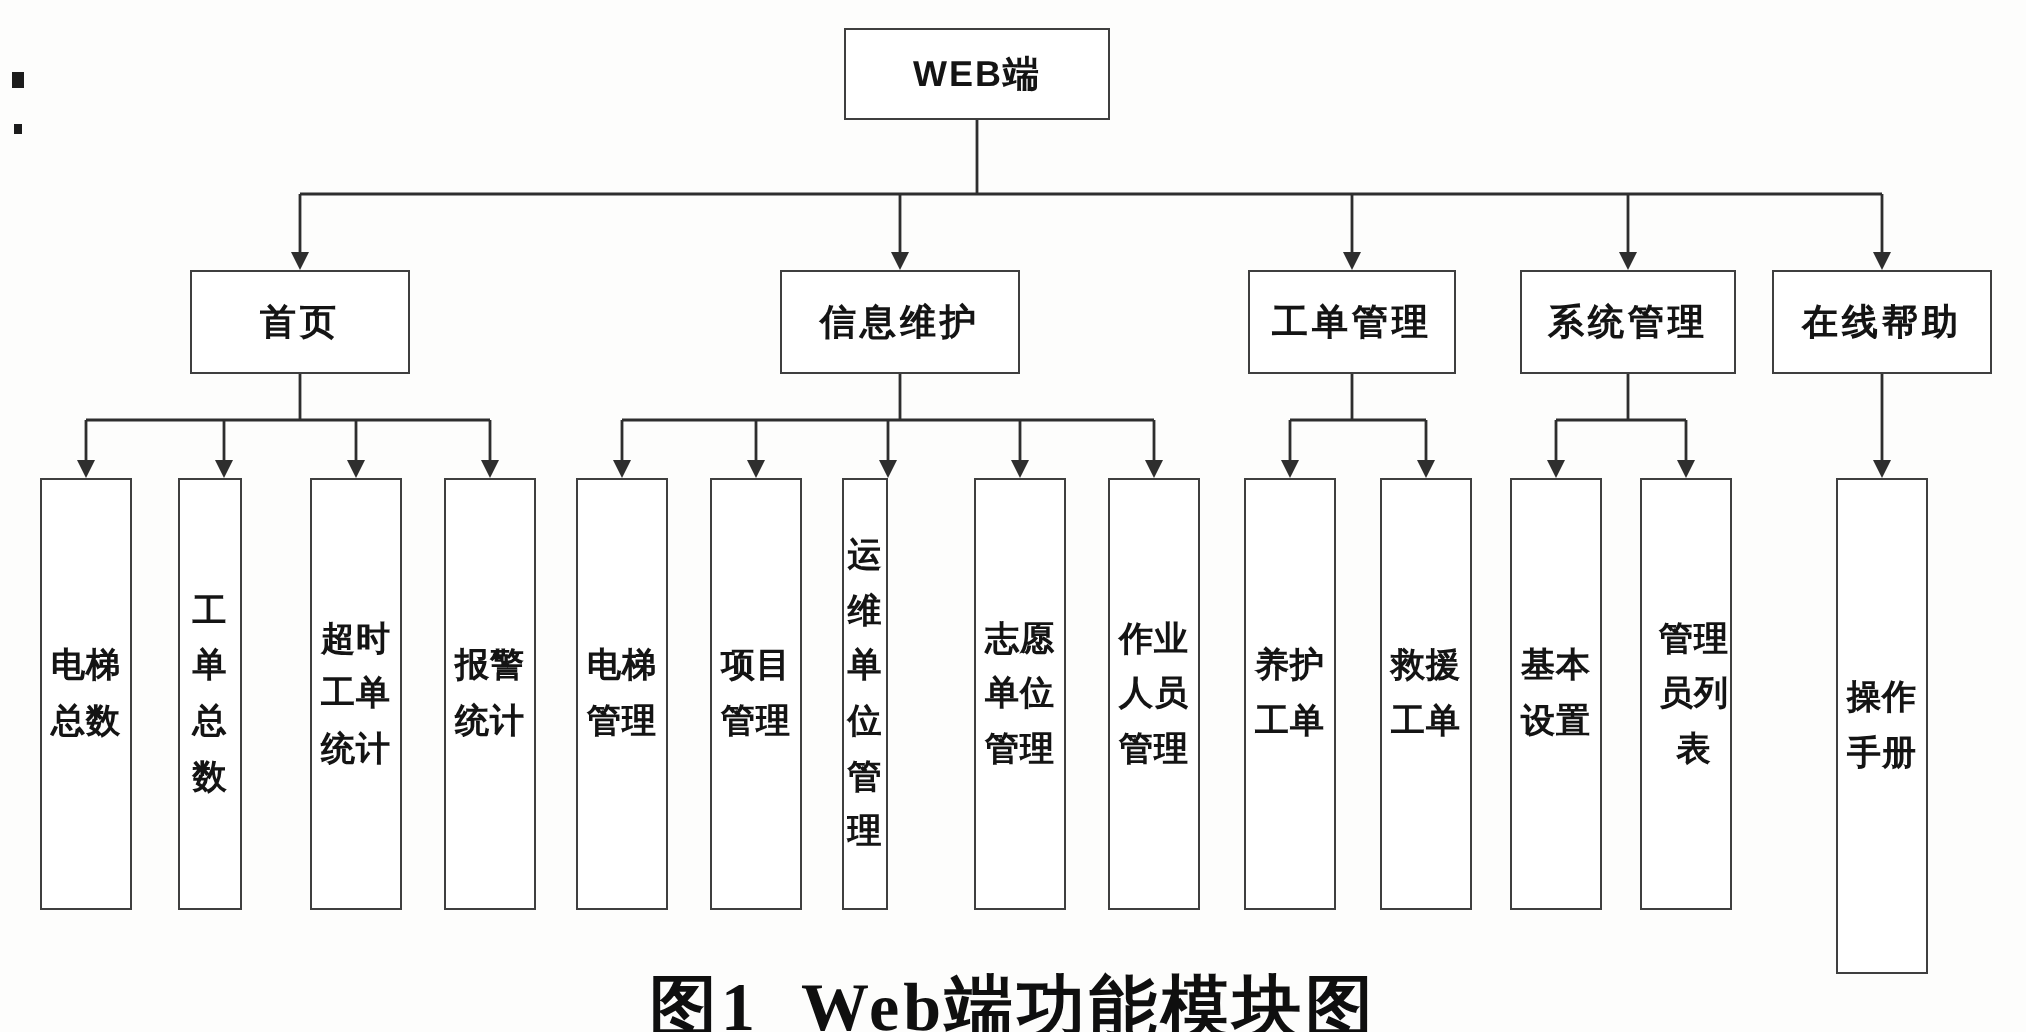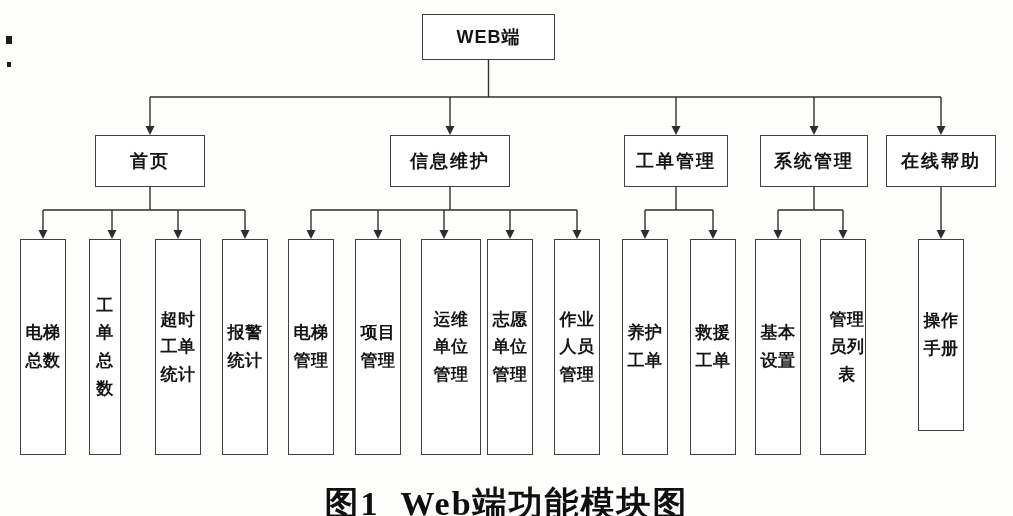--- a/index.html
+++ b/index.html
@@ -94,21 +94,21 @@
       </div>
       <div class="node branch-node" style="left: 390px; top: 135px; width: 120px; height: 52px;">
         <span class="lbl">信息维护</span>
       </div>
       <div class="node leaf-node" style="left: 288px; top: 239px; width: 46px; height: 216px;">
         <span class="lbl">电梯管理</span>
       </div>
       <div class="node leaf-node" style="left: 355px; top: 239px; width: 46px; height: 216px;">
         <span class="lbl">项目管理</span>
       </div>
-      <div class="node leaf-node" style="left: 421px; top: 239px; width: 60px; height: 216px;">
+      <div class="node leaf-node" style="left: 421px; top: 239px; width: 23px; height: 216px;">
         <span class="lbl">运维单位管理</span>
       </div>
       <div class="node leaf-node" style="left: 487px; top: 239px; width: 46px; height: 216px;">
         <span class="lbl">志愿单位管理</span>
       </div>
       <div class="node leaf-node" style="left: 554px; top: 239px; width: 46px; height: 216px;">
         <span class="lbl">作业人员管理</span>
       </div>
       <div class="node branch-node" style="left: 624px; top: 135px; width: 104px; height: 52px;">
         <span class="lbl">工单管理</span>
@@ -124,20 +124,20 @@
       </div>
       <div class="node leaf-node" style="left: 755px; top: 239px; width: 46px; height: 216px;">
         <span class="lbl">基本设置</span>
       </div>
       <div class="node leaf-node" style="left: 820px; top: 239px; width: 46px; height: 216px; justify-content: flex-end;">
         <span class="lbl">管理员列表</span>
       </div>
       <div class="node branch-node" style="left: 886px; top: 135px; width: 110px; height: 52px;">
         <span class="lbl">在线帮助</span>
       </div>
-      <div class="node leaf-node" style="left: 918px; top: 239px; width: 46px; height: 192px;">
+      <div class="node leaf-node" style="left: 918px; top: 239px; width: 46px; height: 248px;">
         <span class="lbl">操作手册</span>
       </div>
     </div>
   <div class="caption">图1  Web端功能模块图</div>
   <div class="speck" style="left:6px;top:36px;width:6px;height:8px;"></div>
   <div class="speck" style="left:7px;top:62px;width:4px;height:5px;"></div>
 </div>
 
 </body></html>

